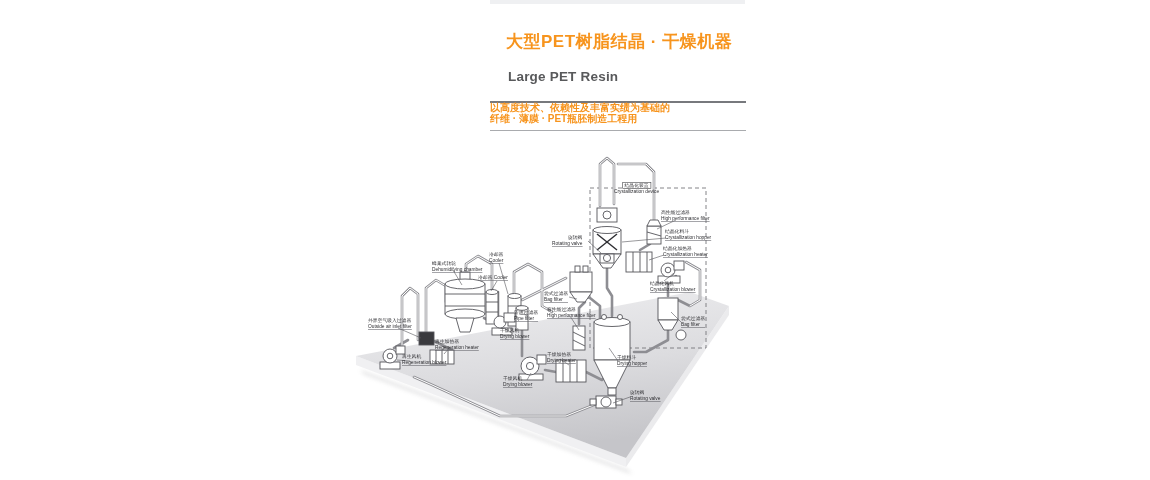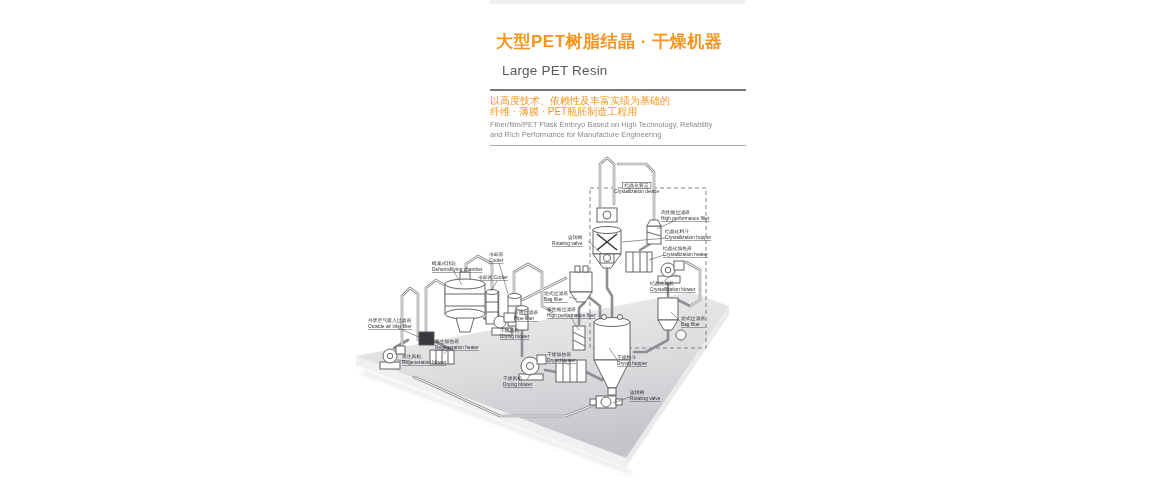--- a/index.html
+++ b/index.html
@@ -1,24 +1,24 @@
 <!DOCTYPE html>
 <html><head>
 <meta charset="utf-8">
 <style>
   html,body{margin:0;padding:0;background:#fff;}
   #page{position:relative;width:1150px;height:480px;background:#fff;overflow:hidden;
         font-family:"Liberation Sans",sans-serif;}
   #topbar{position:absolute;left:490px;top:0;width:255px;height:4px;}
   #header{position:absolute;left:490px;top:30px;width:256px;}
-  #title-zh{font-size:17px;font-weight:bold;letter-spacing:.5px;margin:0 0 3px 6px;}
-  #title-en{font-size:13.5px;font-weight:normal;line-height:12px;letter-spacing:.2px;margin:12px;}
+  #title-zh{font-size:17px;font-weight:bold;letter-spacing:.5px;margin:0 0 3px 16px;}
+  #title-en{font-size:13.5px;font-weight:bold;line-height:12px;letter-spacing:.2px;margin:18px;}
   .rule1{height:2px;margin-top:11px;background:#77797d;}
   .rule2{height:1px;margin-top:6px;background:#a9abae;}
-  #sub-zh{font-size:10px;font-weight:normal;line-height:10.5px;margin-top:5px;}
+  #sub-zh{font-size:10px;font-weight:bold;line-height:10.5px;}
   #sub-en{font-size:7.5px;line-height:9.5px;margin-top:3px;}
   
   #diagram{position:absolute;left:0;top:0;width:1150px;height:480px;}
   #diagram svg{position:absolute;left:0;top:0;}
   #diagram-labels{position:absolute;left:0;top:0;width:1150px;height:480px;}
   .lbl{position:absolute;font-size:8px;line-height:1.15;color:#2e2e32;
        transform:scale(.6);transform-origin:0 0;white-space:nowrap;}
   .lbl .zh{display:block;}
   .lbl .en{display:block;border-bottom:1px solid #6a6a70;padding-bottom:1px;}
   .lbl.right{text-align:right;}
@@ -37,24 +37,20 @@
   <div id="topbar" style="background: rgb(239, 240, 242);"></div>
 
   <div id="header">
     <h1 id="title-zh" style="color: rgb(247, 148, 29);">大型PET树脂结晶 · 干燥机器</h1>
     <h2 id="title-en" style="color: rgb(88, 89, 91);"><span>Large PET Resin</span><br>
       </h2>
     <div class="rule1"></div>
     <div id="sub-zh" style="color: rgb(247, 148, 29);">
       <span>以高度技术、依赖性及丰富实绩为基础的</span><br>
       <span>纤维 · 薄膜 · PET瓶胚制造工程用</span>
-    </div>
-    <div id="sub-en" style="color: rgb(135, 137, 140);">
-      <span>Fiber/film/PET Flask Embryo Based on High Technology, Reliability</span><br>
-      <span>and Rich Performance for Manufacture Engineering</span>
     </div>
     <div class="rule2"></div>
   </div>
 
   <div id="diagram">
     <svg width="1150" height="480" viewBox="0 0 1150 480">
       <defs>
         <linearGradient id="plat" x1="0" y1="0" x2="0.25" y2="1">
           <stop offset="0" stop-color="#efeff1"></stop>
           <stop offset="0.55" stop-color="#dcdcdf"></stop>

